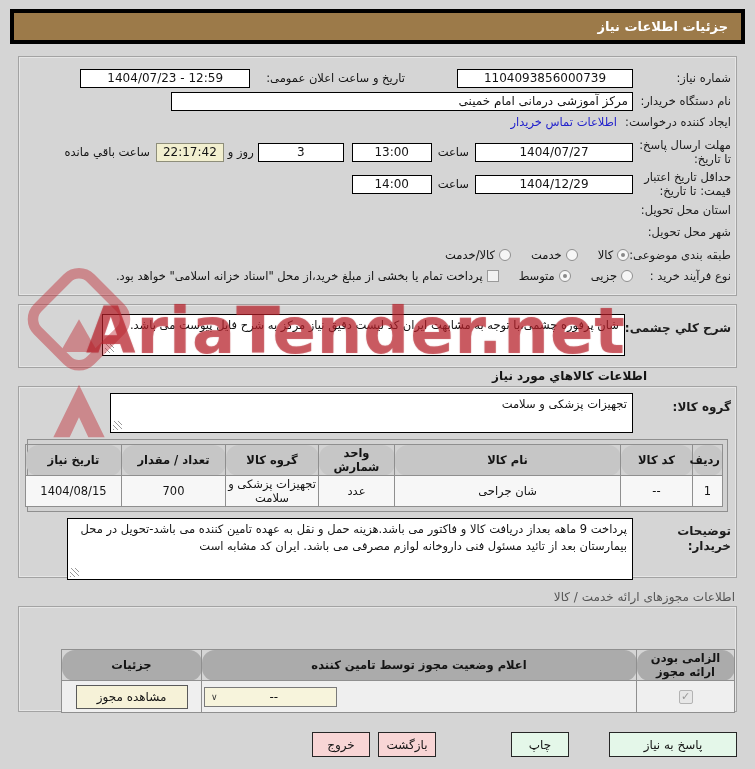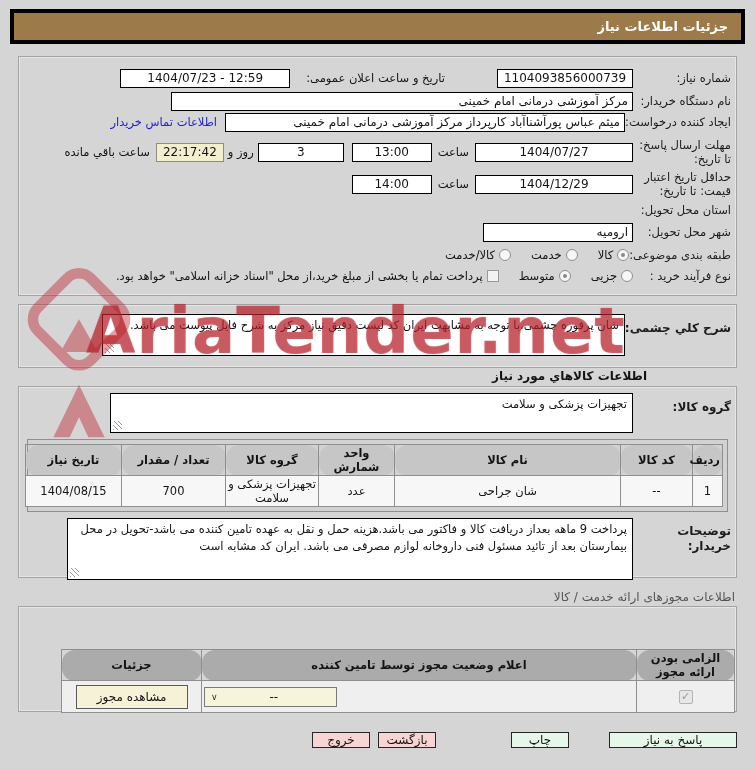--- a/index.html
+++ b/index.html
@@ -94,21 +94,21 @@
 
   .select {
     width:133px; height:20px; background:#f7f4dc; border:1px solid #7a7a7a;
     display:flex; align-items:center; padding:0 6px; margin-right:auto; margin-left:0;
     float:left;
   }
   .select .val { flex:1; text-align:center; font-size:12px; }
   .select .arrow { font-size:9px; color:#333; margin-right:auto; }
 
   .btn {
-    height:16px; border:1px solid #262626; display:flex; align-items:center;
+    height:25px; border:1px solid #262626; display:flex; align-items:center;
     justify-content:center; font-size:12px; cursor:pointer; white-space:nowrap;
   }
   .btn-cream { background:#f6f2d8; border-color:#5a5a5a; height:24px; }
   .btn-pink  { background:#f8d5d5; }
   .btn-mint  { background:#e4f7e9; }
 
   .footer { position:absolute; top:732px; right:18px; left:18px; display:flex; }
 
   .wm-text {
     position:absolute; top:294px; left:86px; z-index:60; pointer-events:none;
@@ -122,33 +122,32 @@
 <body>
 
 <div class="titlebar">
   <span>جزئیات اطلاعات نیاز</span>
 </div>
 
 <div class="panel box1">
 
   <div class="frow" style="top:11px;">
     <div class="flabel">شماره نیاز:</div>
-    <div class="in num" style="width:136px;">1104093856000739</div>
+    <div class="in num" style="width:176px;">1104093856000739</div>
     <div class="lbl-inline" style="margin-right:52px;margin-left:16px;">تاریخ و ساعت اعلان عمومی:</div>
     <div class="in num" style="width:170px;">1404/07/23 - 12:59</div>
   </div>
 
   <div class="frow" style="top:34px;">
     <div class="flabel">نام دستگاه خریدار:</div>
     <div class="in rtl-text" style="width:462px;">مرکز آموزشی درمانی امام خمینی</div>
   </div>
 
   <div class="frow" style="top:55px;">
     <div class="flabel">ایجاد کننده درخواست:</div>
-    <div class="in rtl-text" style="width:400px;">میثم عباس پورآشناآباد کارپرداز مرکز آموزشی درمانی امام خمینی</div>
     <div class="link" style="margin-right:8px;">اطلاعات تماس خریدار</div>
   </div>
 
   <div class="frow" style="top:80px;height:30px;">
     <div class="flabel wrap">مهلت ارسال پاسخ: تا تاریخ:</div>
     <div class="in num" style="width:158px;">1404/07/27</div>
     <div class="lbl-inline" style="margin:0 6px;">ساعت</div>
     <div class="in num" style="width:80px;">13:00</div>
     <div class="in num" style="width:86px;margin-right:8px;">3</div>
     <div class="lbl-inline" style="margin:0 4px;">روز و</div>
@@ -162,21 +161,20 @@
     <div class="lbl-inline" style="margin:0 6px;">ساعت</div>
     <div class="in num" style="width:80px;">14:00</div>
   </div>
 
   <div class="frow" style="top:143px;">
     <div class="flabel">استان محل تحویل:</div>
   </div>
 
   <div class="frow" style="top:165px;">
     <div class="flabel">شهر محل تحویل:</div>
-    <div class="in rtl-text" style="width:150px;">ارومیه</div>
   </div>
 
   <div class="frow" style="top:190px;height:16px;">
     <div class="flabel">طبقه بندی موضوعی:</div>
     <div class="opt">
       <span class="radio checked"></span>
       <span class="optlabel">کالا</span>
     </div>
     <div class="opt">
       <span class="radio"></span>

